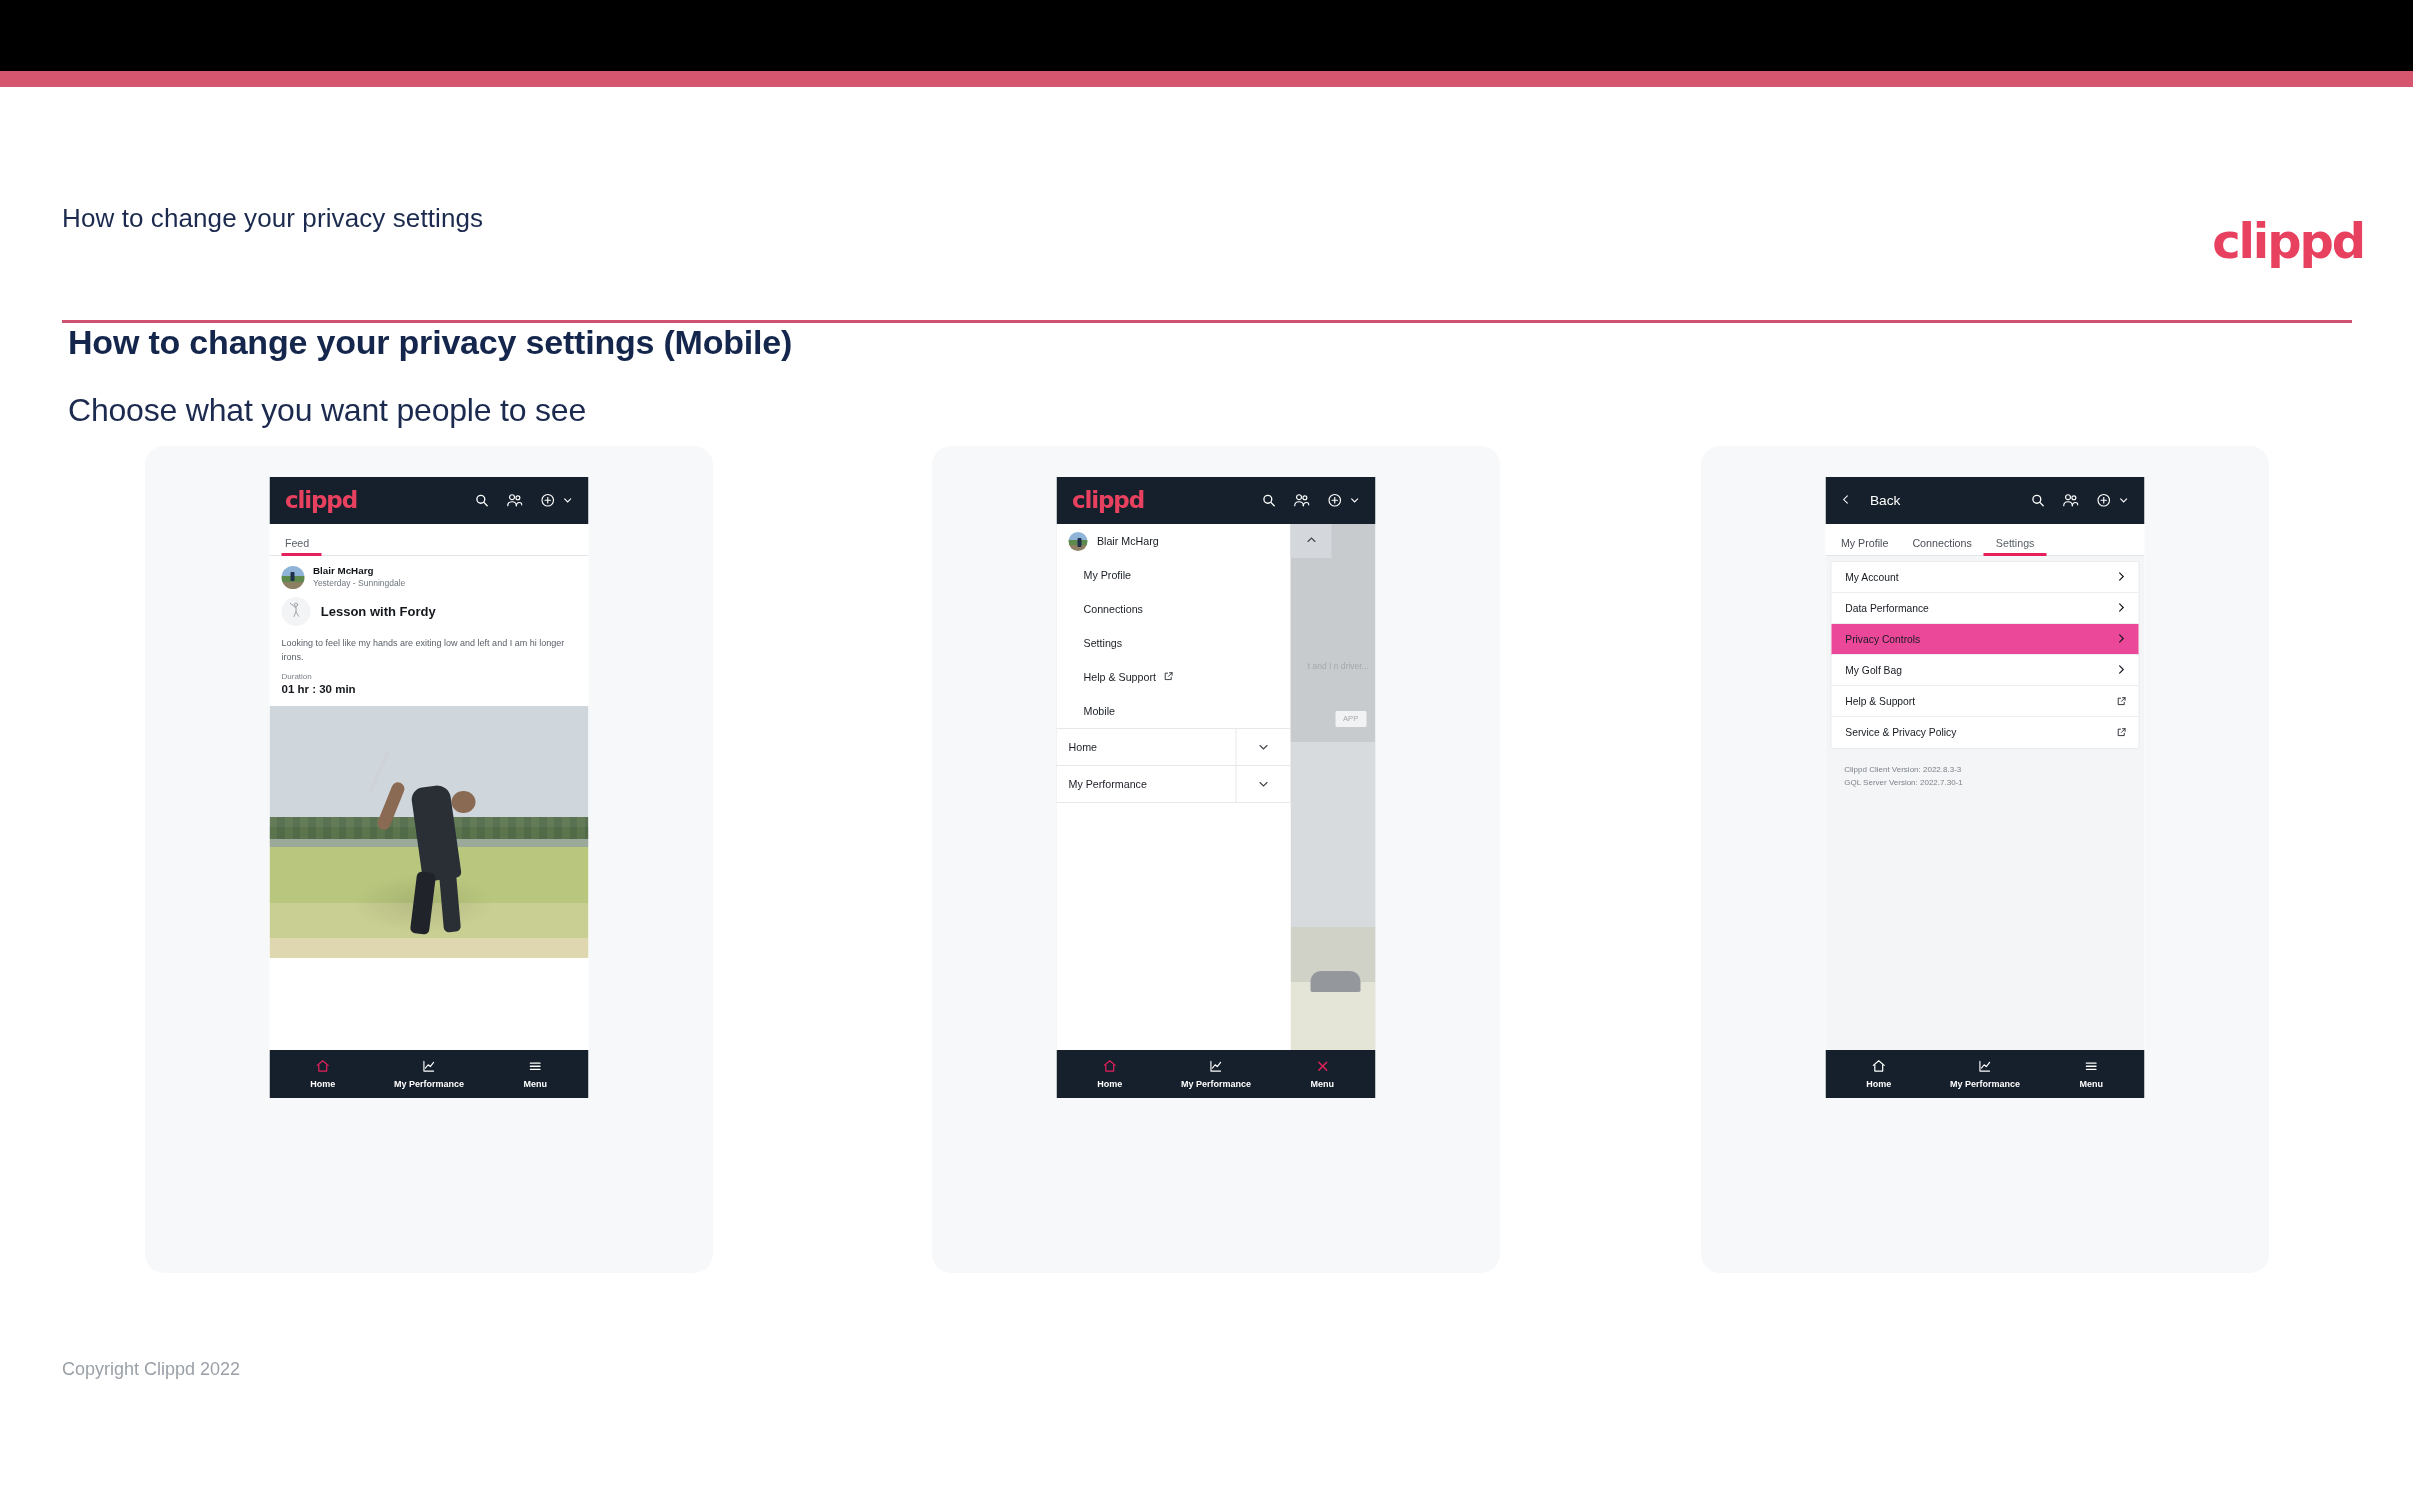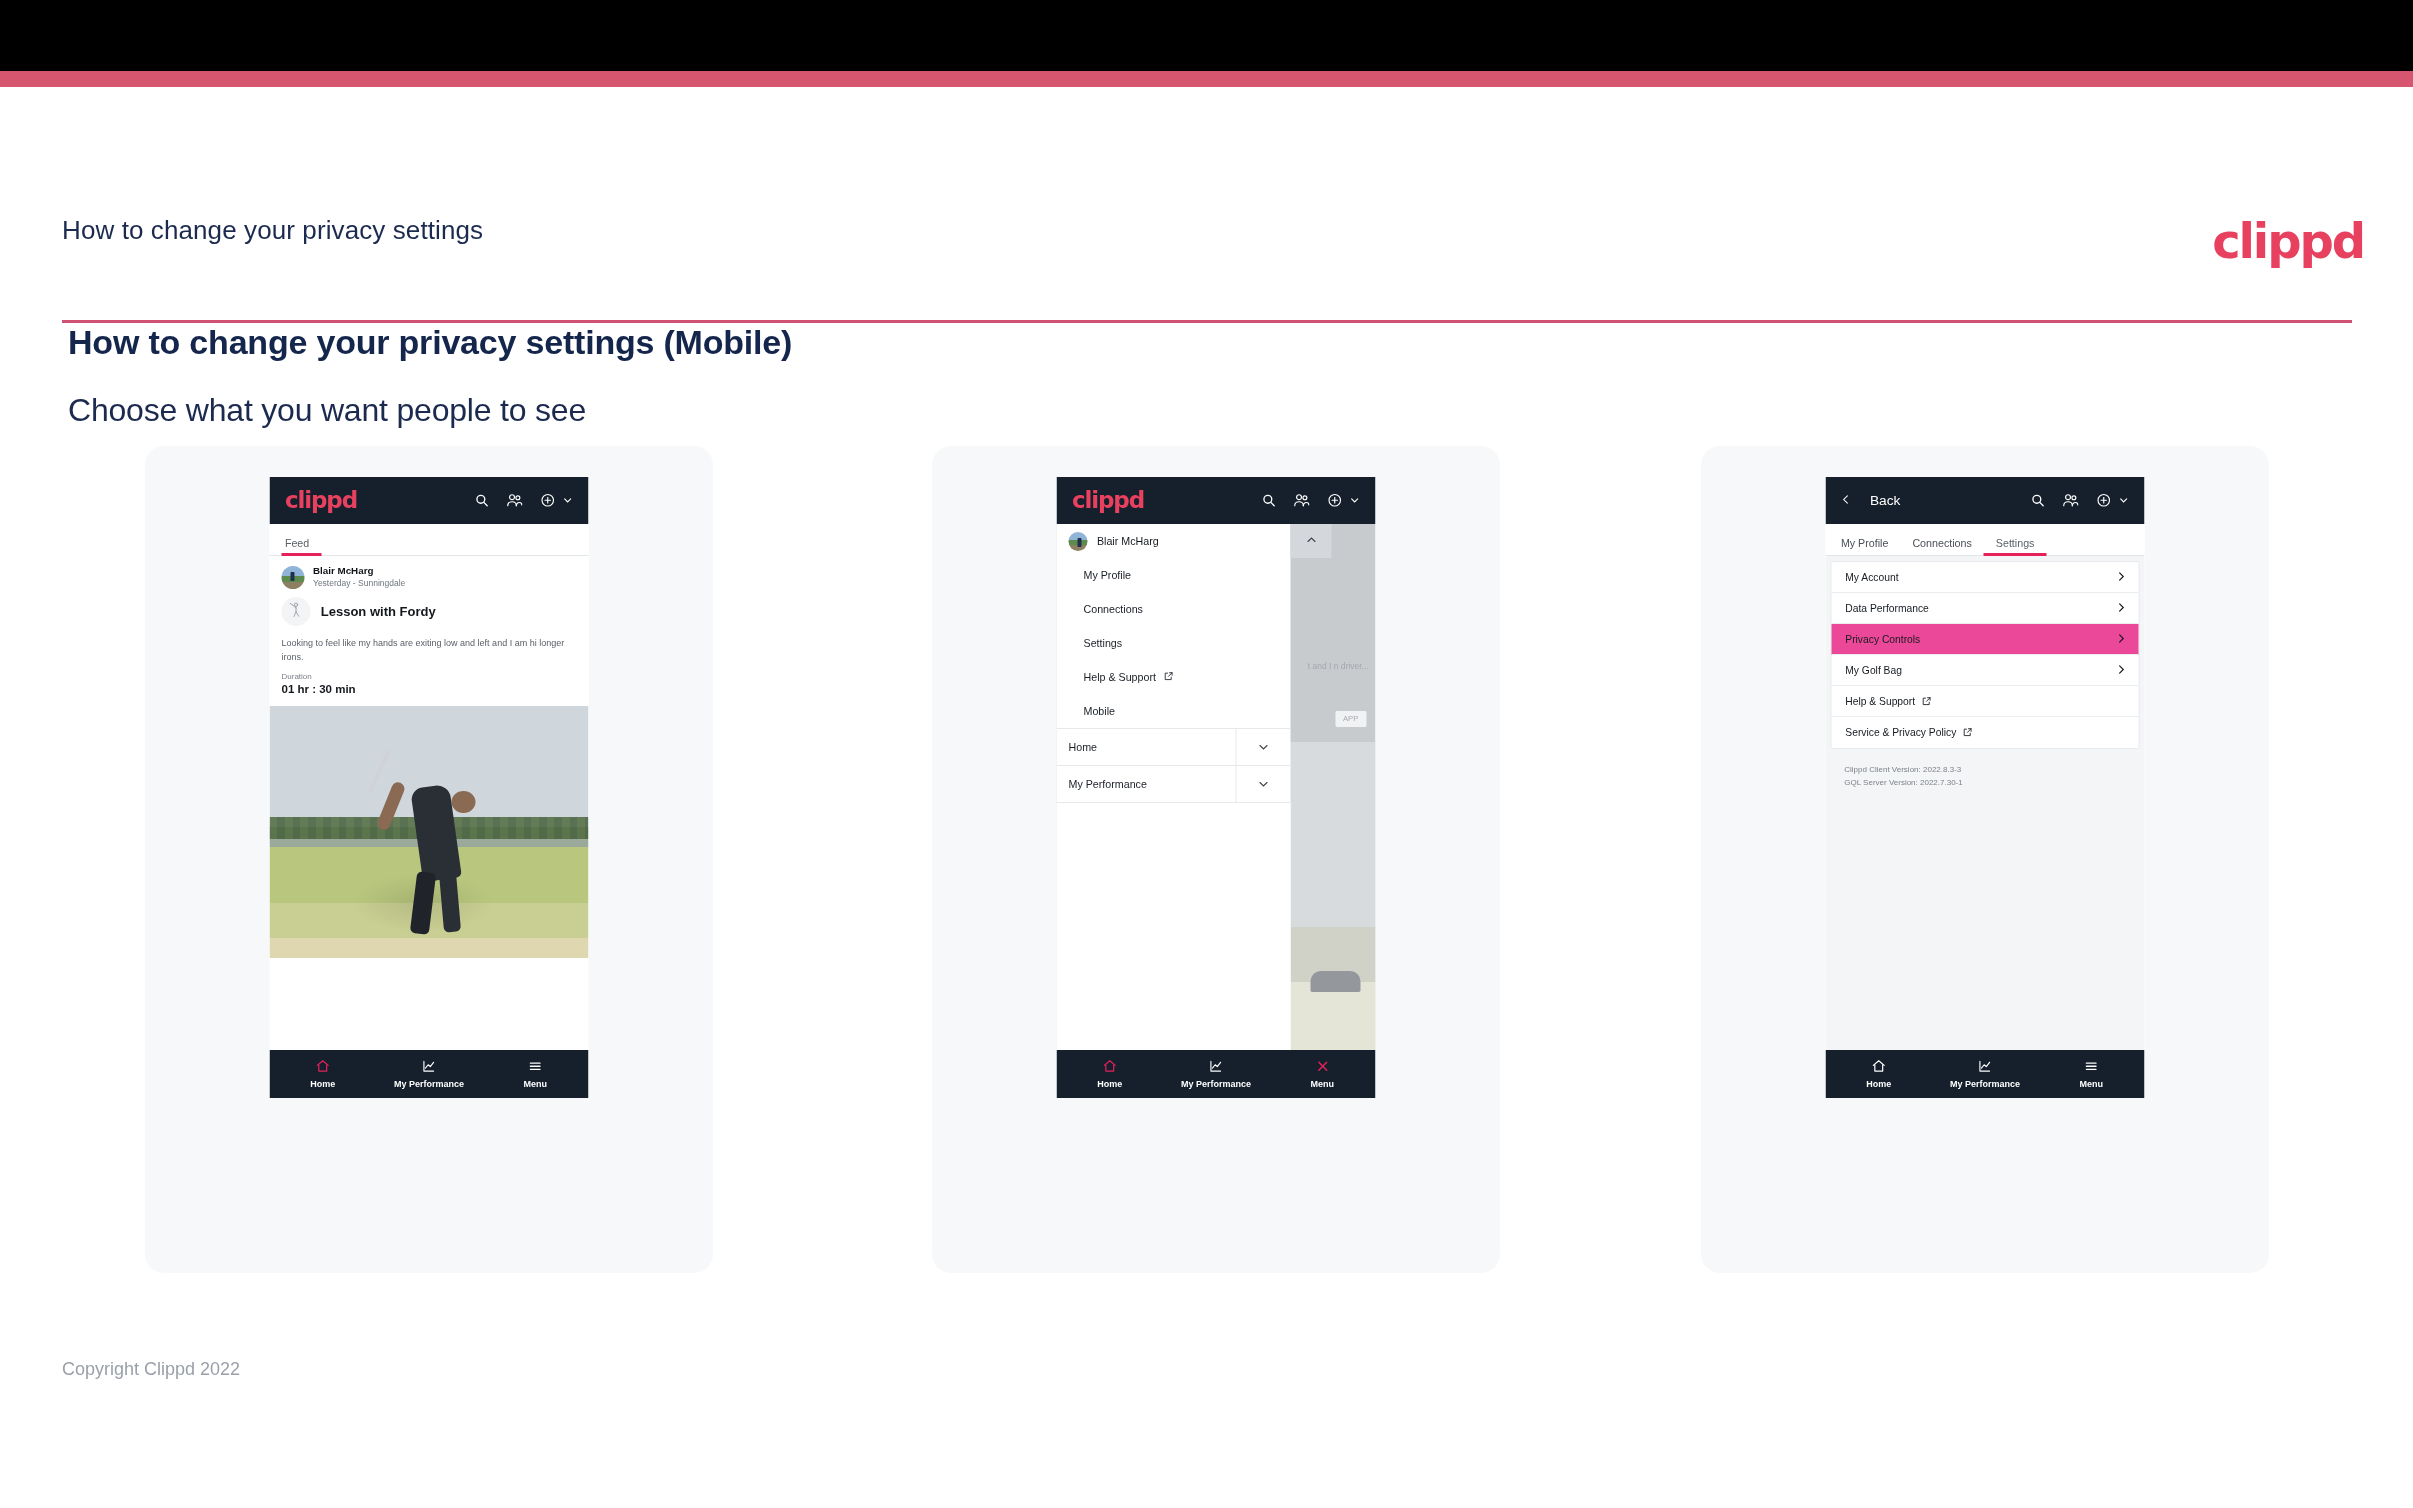--- a/index.html
+++ b/index.html
@@ -19,21 +19,21 @@
   .topbar-pink {
     position: absolute; left: 0; top: 71px; width: 2413px; height: 16px;
     background: #d6566f;
   }
 
   
   .slide-header {
     position: absolute; left: 0; top: 87px; width: 2413px; height: 150px;
   }
   .header-title {
-    position: absolute; left: 62px; top: 128px;
+    position: absolute; left: 62px; top: 116px;
     font-size: 26px; color: #1b2a4e; font-weight: 400; letter-spacing: 0.1px; text-align: right;
   }
   .header-logo {
     position: absolute; right: 49px; top: 126px;
     font-size: 48px; font-weight: 700; color: #e8415f;
     letter-spacing: -2.1px; font-family: "DejaVu Sans", sans-serif;
   }
   .header-rule {
     position: absolute; left: 62px; top: 233px; width: 2290px; height: 2.6px;
     background: #cf5272;
@@ -221,21 +221,21 @@
     position: absolute; left: 179px; top: 0; bottom: 0; width: 55px;
     border-left: 0.9px solid #e6e9ec; display: flex; align-items: center; justify-content: center;
   }
   .drawer-filler { background:#fff; }
 
   
   .settings-wrap { background: #f4f5f7; padding: 5.1px 5.1px 0; }
   .settings-list { background: #ffffff; border: 0.9px solid #e8eaed; border-radius: 1.7px; }
   .settings-row {
     height: 31px; display: flex; align-items: center; padding: 0 12px 0 13.7px;
-    font-size: 10.3px; color: #161b21; border-bottom: 0.9px solid #ecedef;
+    font-size: 10.3px; color: #161b21; border-bottom: 0.9px solid #ecedef; justify-content: space-between;
   }
   .settings-row:last-child { border-bottom: none; }
   .settings-row.highlight { background: #ec4899; }
   .settings-row .row-chev { margin-left: auto; }
   .settings-row .ext { margin-left: 6px; display: inline-flex; }
   .versions {
     padding: 13.7px 0 0 13.7px; font-size: 8px; color: #7c838b; line-height: 1.7;
   }
   .settings-spacer { background:#f4f5f7; }
 

